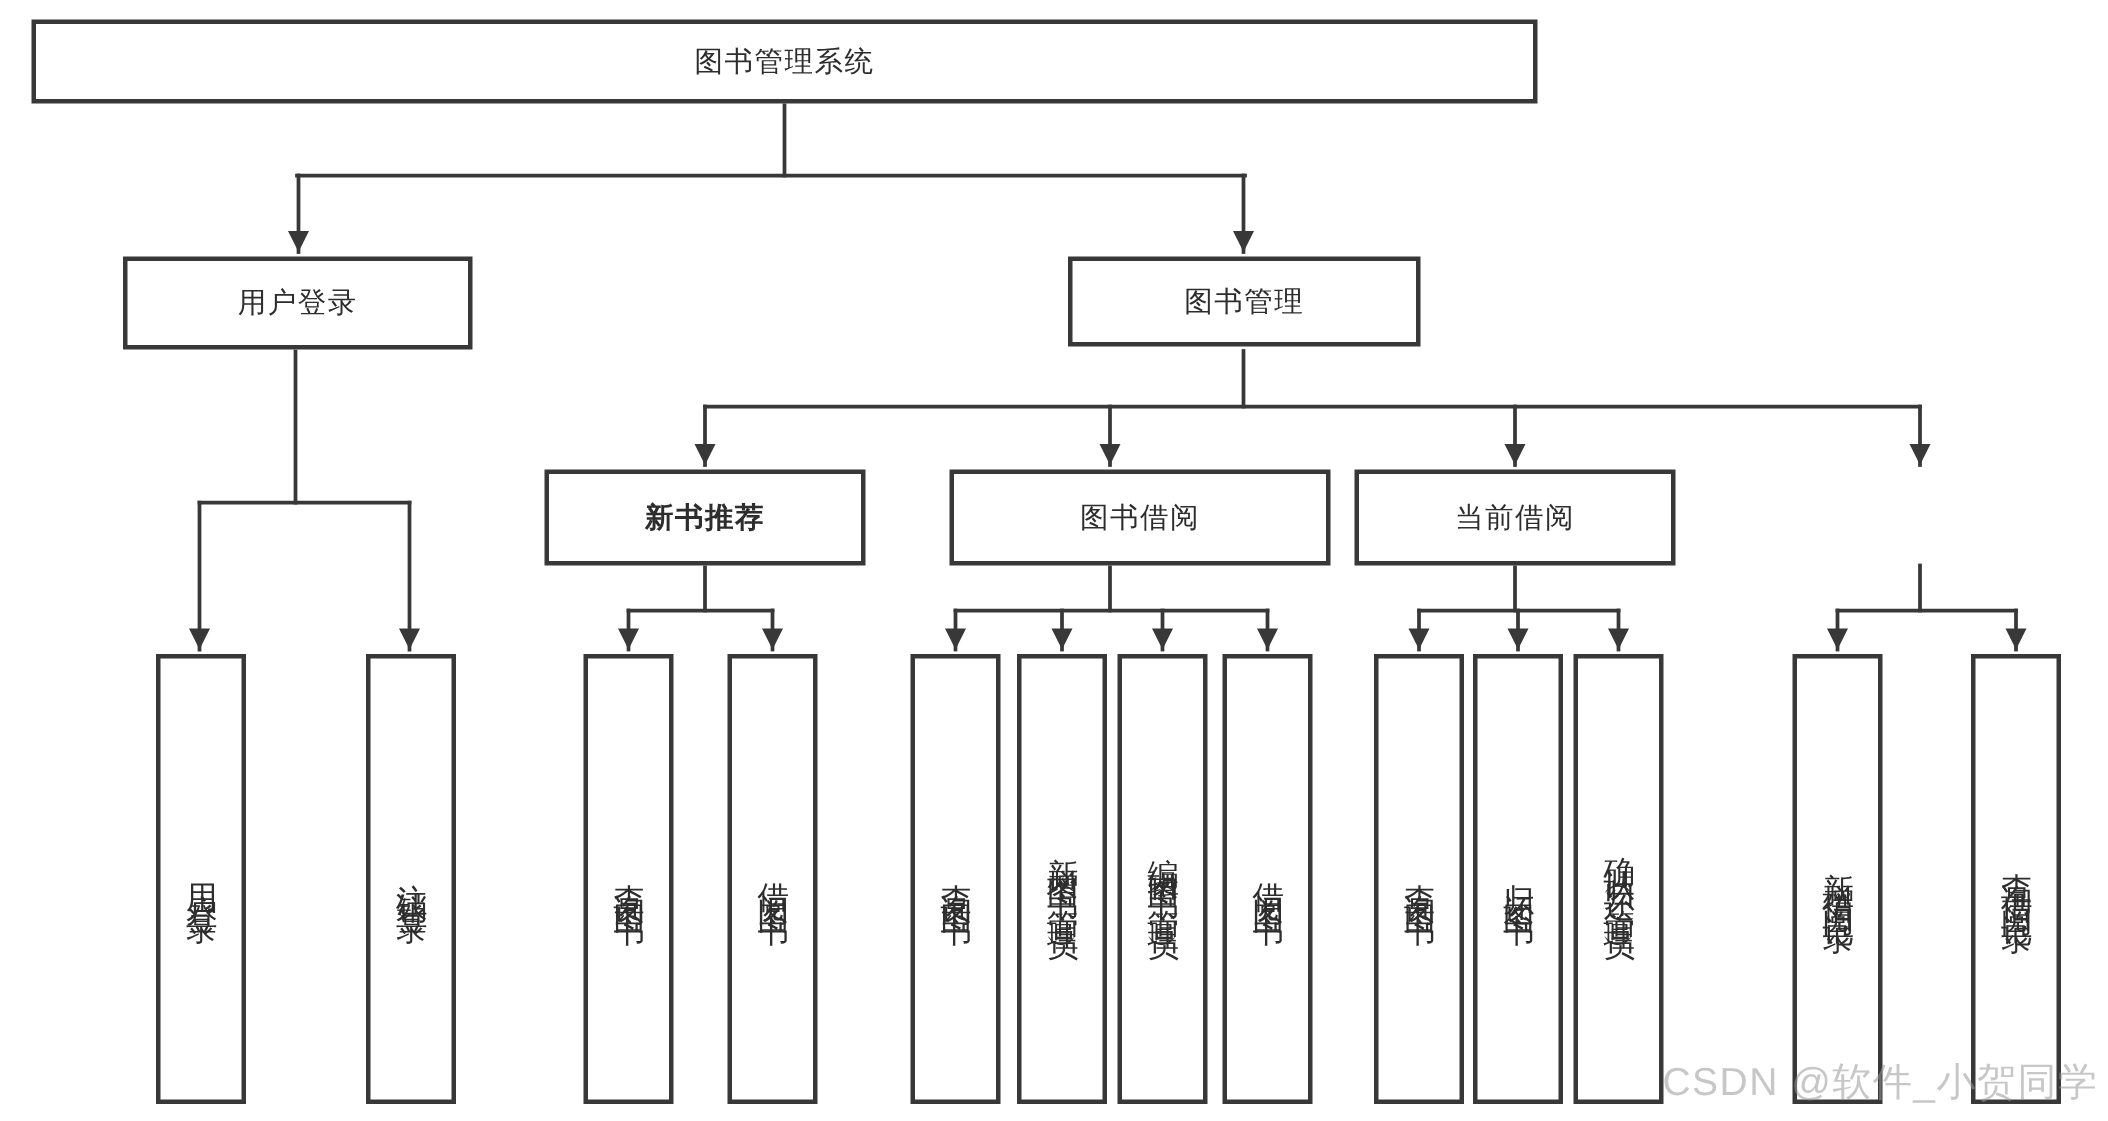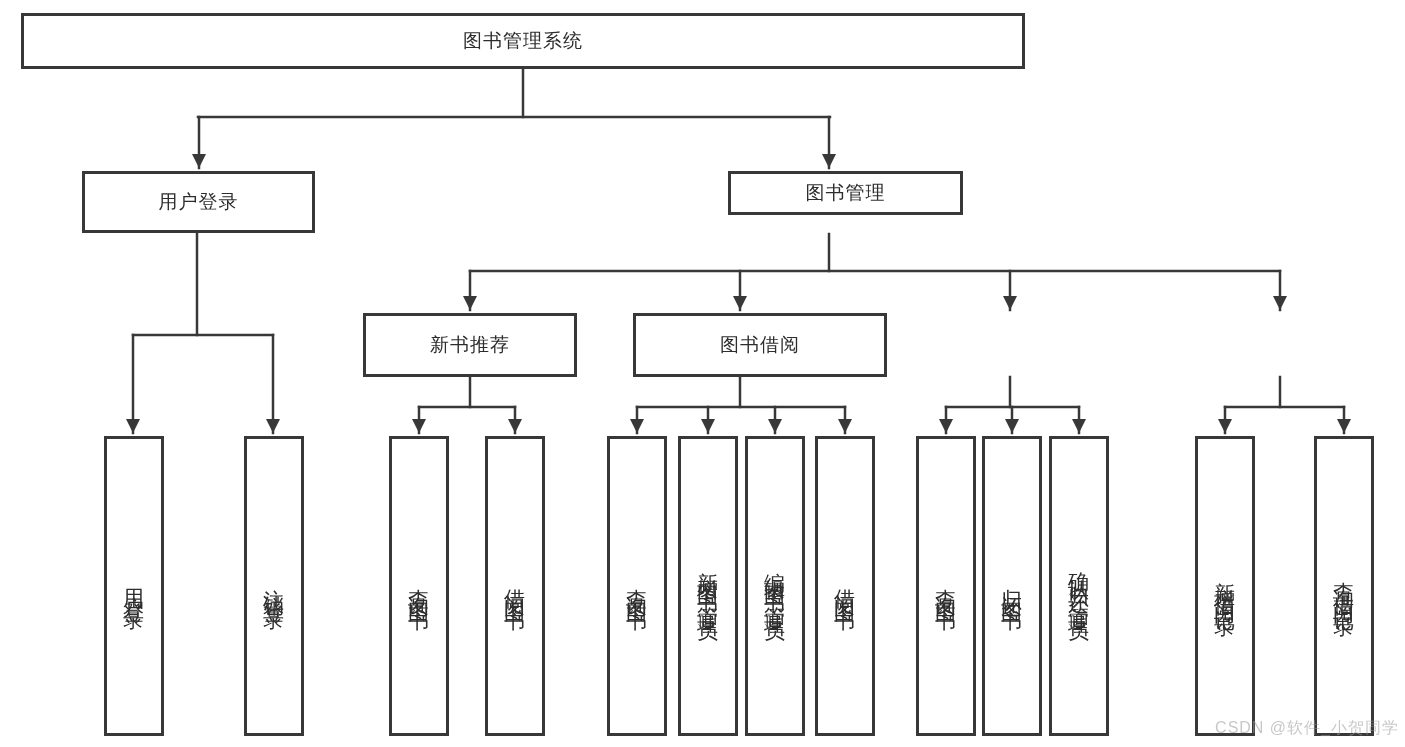--- a/index.html
+++ b/index.html
@@ -30,21 +30,21 @@
   .vtext{
     writing-mode:vertical-rl;
     font-size:21px;color:#2d2d2d;
     letter-spacing:7px;
     line-height:1;
     white-space:nowrap;
   }
   .watermark{
     position:absolute;z-index:3;
     right:6px;bottom:8px;
-    font-size:16px;
+    font-size:26px;
     color:#9a9a9a;
     opacity:0.55;
     letter-spacing:1px;
   }
 </style>
 </head>
 <body>
 
 <div class="canvas">
 
@@ -89,24 +89,25 @@
       <line x1="1012" y1="407" x2="1012" y2="433" marker-end="url(#arw)"></line>
       <line x1="1079" y1="407" x2="1079" y2="433" marker-end="url(#arw)"></line>
       <line x1="1225" y1="407" x2="1225" y2="433" marker-end="url(#arw)"></line>
       <line x1="1344" y1="407" x2="1344" y2="433" marker-end="url(#arw)"></line>
     </g>
   </svg>
 
   <div class="hnode" style="left:21px;top:13px;width:1004px;height:56px;">图书管理系统</div>
 
   <div class="hnode" style="left:82px;top:171px;width:233px;height:62px;">用户登录</div>
-  <div class="hnode" style="left:728px;top:171px;width:235px;height:44px;text-align:center;">图书管理</div>
+  <div class="hnode" style="left:712px;top:171px;width:235px;height:60px;text-align:center;">图书管理</div>
 
-  <div class="hnode" style="left:363px;top:313px;width:214px;height:64px;">新书推荐</div>
+  <div class="hnode" style="left:363px;top:313px;width:214px;height:64px;font-weight:bold;">新书推荐</div>
   <div class="hnode" style="left:633px;top:313px;width:254px;height:64px;">图书借阅</div>
+  <div class="hnode" style="left:903px;top:313px;width:214px;height:64px;">当前借阅</div>
 
   <div class="vnode" style="left:104px;top:436px;width:60px;height:300px;">
     <span class="vtext">用户登录</span>
   </div>
   <div class="vnode" style="left:244px;top:436px;width:60px;height:300px;">
     <span class="vtext">注销登录</span>
   </div>
 
   <div class="vnode" style="left:389px;top:436px;width:60px;height:300px;">
     <span class="vtext">查询图书</span>

